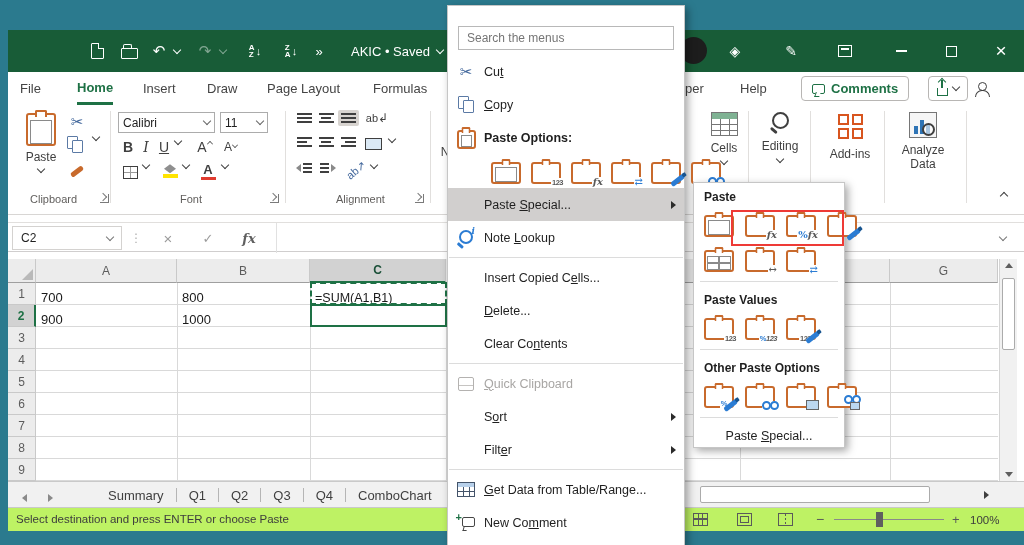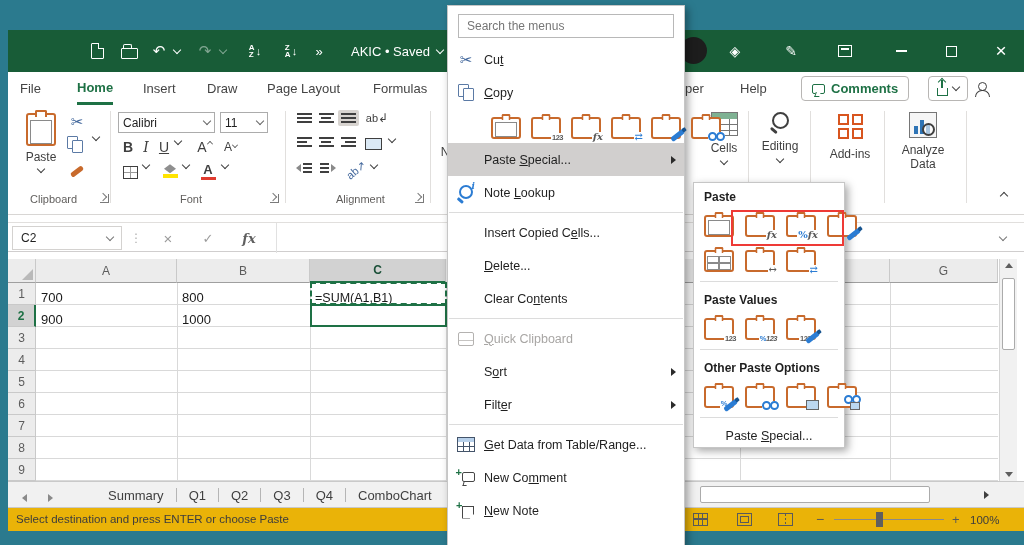--- a/index.html
+++ b/index.html
@@ -120,31 +120,31 @@
   .tri.r{border-top:4.5px solid transparent;border-bottom:4.5px solid transparent;border-left:5.5px solid #8a8a8a}
   .tri.u{border-left:4.5px solid transparent;border-right:4.5px solid transparent;border-bottom:5.5px solid #5f5f5f}
   .tri.d{border-left:4.5px solid transparent;border-right:4.5px solid transparent;border-top:5.5px solid #5f5f5f}
   .tabs{position:absolute;left:88px;top:0;width:351px;height:26px;overflow:hidden;display:flex;align-items:center;gap:0;white-space:nowrap}
   .stab{padding:0 12px;cursor:default}
   .tsep{width:1px;height:14px;background:#b5b5b5}
   .vsb{left:991px;top:229px;width:18px;height:222px;background:#f1f1f1;border-left:1px solid #d4d4d4}
   .vsb .thumb{position:absolute;left:2px;top:19px;width:13px;height:72px;background:#fff;border:1px solid #ababab;border-radius:2px}
   .hsb-thumb{position:absolute;left:692px;top:4px;width:230px;height:17px;background:#fff;border:1px solid #ababab;border-radius:2px}
   .hsb-btn{position:absolute;left:968px;top:3px;width:20px;height:19px;background:#f1f1f1;display:flex;align-items:center;justify-content:center}
-  .sbar{left:0;top:477px;width:1016px;height:24px;background:#eab308;border-top:1px solid #c9c9c9;font-size:11.5px;color:#3d3d3d}
+  .sbar{left:0;top:477px;width:1016px;height:24px;background:#bef264;border-top:1px solid #c9c9c9;font-size:11.5px;color:#3d3d3d}
   .vico{position:absolute;top:5px;width:15px;height:13px;border:1.5px solid #5a5a5a}
   .vico.grid{background:linear-gradient(to right,transparent 30%,#5a5a5a 30% 38%,transparent 38% 62%,#5a5a5a 62% 70%,transparent 70%),linear-gradient(to bottom,transparent 40%,#5a5a5a 40% 52%,transparent 52%)}
   .vico.pl:before{content:"";position:absolute;inset:2px;border:1px solid #5a5a5a}
   .vico.pb:before{content:"";position:absolute;left:48%;top:0;bottom:0;width:1px;background:repeating-linear-gradient(to bottom,#5a5a5a 0 2px,transparent 2px 4px)}
   .ztrack{position:absolute;top:11px;height:1.4px;background:#8a8a8a}
   .zthumb{position:absolute;top:4px;width:7px;height:15px;background:#5f5f5f}
 
   
   .cmenu{left:447px;top:5px;width:238px;height:545px;background:#fff;border:1px solid #c6c6c6;box-shadow:3px 3px 8px rgba(0,0,0,.35);z-index:40;font-size:12.5px;color:#1f1f1f}
-  .msearch{margin:8px 10px 5px;height:24px;border:1px solid #b8b8b8;display:flex;align-items:center}
+  .msearch{margin:20px 10px 5px;height:24px;border:1px solid #b8b8b8;display:flex;align-items:center}
   .msearch input{border:0;outline:0;width:100%;font:12px "Liberation Sans",sans-serif;color:#444;padding:0 8px;background:transparent}
   .mi{height:33px;display:flex;align-items:center;padding-right:8px}
   .mi .ic{flex:0 0 36px;display:flex;justify-content:center;align-items:center}
   .mi.hl{background:#d1cfce}
   .mi.bold{font-weight:bold}
   .mi.dis{color:#a8a6a4}
   .mi .arr{margin-left:auto}
   .msep{height:1px;background:#dcdcdc;margin:3px 1px}
   .k{text-decoration:underline}
   .irow{display:flex;gap:10px;padding-left:43px;align-items:center;height:34px}
@@ -630,20 +630,30 @@
     </div>
     <div class="mi">
       <span class="ic">
           <span class="cpico">
             <i></i>
             <i></i>
           </span>
         </span>
       <span><span></span><span class="k">C</span><span>opy</span></span>
     </div>
+    <div class="mi bold">
+      <span class="ic">
+          <span class="clip" style="width:19px;height:22px">
+            <i class="bd"></i>
+            <i class="hd"></i>
+            <i class="pg"></i>
+          </span>
+        </span>
+      <span><span>Paste Options:</span><span class="k"></span><span></span></span>
+    </div>
     <div class="irow">
       <span class="clip">
           <i class="bd"></i>
           <i class="hd"></i>
           <i class="pg"></i>
         </span>
       <span class="clip">
           <i class="bd"></i>
           <i class="hd"></i>
           <b class="gl n">123</b>

